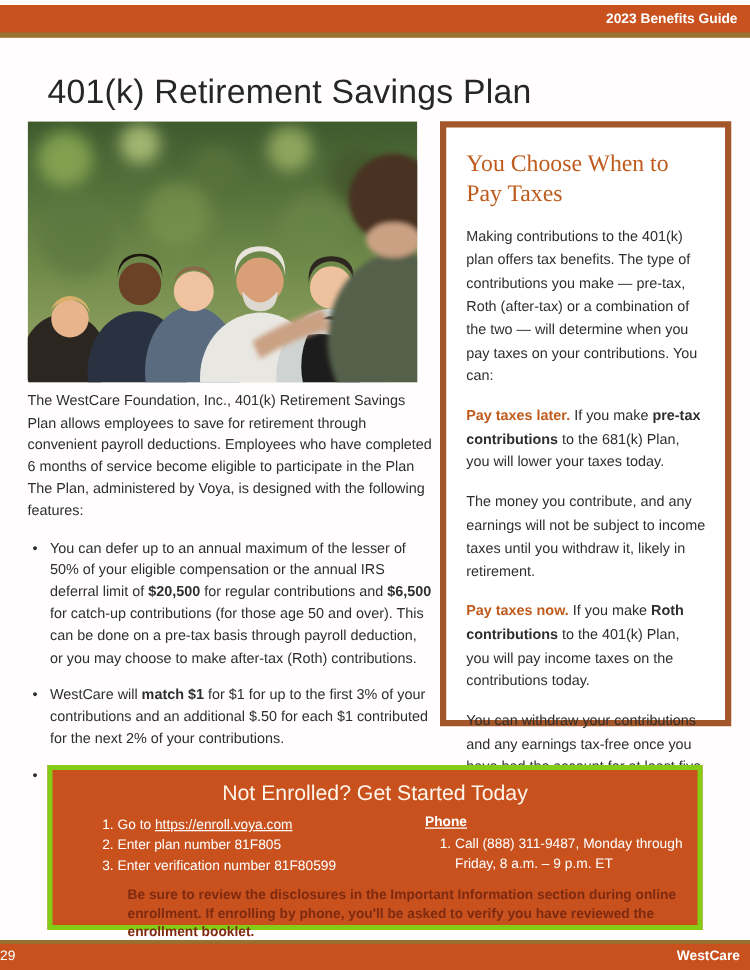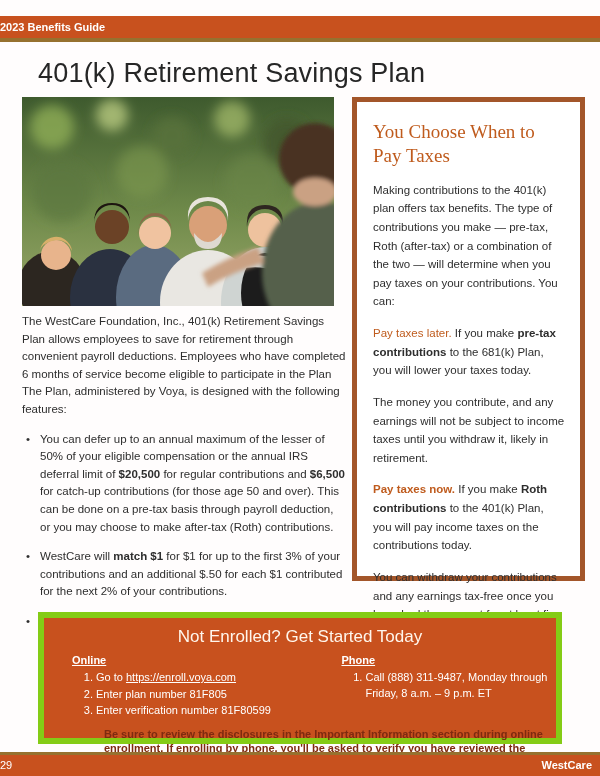--- a/index.html
+++ b/index.html
@@ -4,23 +4,23 @@
 <style>
   html,body{margin:0;padding:0;}
   body{
     width:600px;height:776px;position:relative;overflow:hidden;
     background:#fffdfd;
     font-family:"Liberation Sans", sans-serif;
     color:#2e2e2e;
   }
   
   .topbar{
-    position:absolute;top:16px;left:0;width:600px;height:26px;box-sizing:border-box;
+    position:absolute;top:4px;left:0;width:600px;height:26px;box-sizing:border-box;
     background:#C8511E;border-bottom:4px solid #96712F;
-    display:flex;align-items:center;
+    display:flex;align-items:center;justify-content:flex-end;
     padding-right:10px;color:#fff;font-size:11px;font-weight:bold;
   }
   
   .page-title{
     position:absolute;top:42px;left:22px;width:560px;
     font-size:27px;font-weight:normal;color:#262626;letter-spacing:0.2px;margin:16px;
   }
   
   .photo{
     position:absolute;top:97px;left:22px;width:312px;height:209px;overflow:hidden;
@@ -40,21 +40,21 @@
     position:absolute;top:97px;left:352px;width:233px;height:484px;box-sizing:border-box;
     background:#ffffff;border:5px solid #A3562A;padding:10px 15px 10px 16px;
   }
   .sidebar h2{
     color:#BF5B1D;font-size:19px;font-weight:normal;line-height:1.28;margin:8px 0 12px 0;font-family:Liberation Serif, serif;
   }
   .sidebar p{font-size:11.5px;line-height:1.62;margin:0 0 13px 0;}
   
   .enroll{
     position:absolute;top:612px;left:38px;width:524px;height:132px;box-sizing:border-box;
-    background:#C8511E;border:6px solid #84cc16;color:#fff;
+    background:#C8511E;border:4px solid #84cc16;color:#fff;
   }
   .enroll-title{
     text-align:center;font-size:17px;font-weight:normal;margin:9px 0 6px 0;color:#FFF6EC;
   }
   .enroll-cols{display:flex;}
   .enroll-col{font-size:11px;line-height:1.4;}
   .enroll-col.online{margin-left:28px;width:260px;}
   .enroll-col.phone{margin-left:10px;width:215px;}
   .enroll-col .col-header{font-weight:bold;text-decoration:underline;font-size:11px;}
   .enroll-col ol{margin:2px 0 0 0;padding-left:24px;}
@@ -153,31 +153,30 @@
   <ul class="features">
     <li><span>You can defer up to an annual maximum of the lesser of 50% of your eligible compensation or the annual IRS deferral limit of </span><span style="font-weight: bold;">$20,500</span><span> for regular contributions and </span><span style="font-weight: bold;">$6,500</span><span> for catch-up contributions (for those age 50 and over). This can be done on a pre-tax basis through payroll deduction, or you may choose to make after-tax (Roth) contributions.</span></li>
     <li><span>WestCare will </span><span style="font-weight: bold;">match $1</span><span> for $1 for up to the first 3% of your contributions and an additional $.50 for each $1 contributed for the next 2% of your contributions.</span></li>
     <li><span>Employees are </span><span style="font-weight: bold;">immediately vested in 100% of the company match</span><span>.</span></li>
   </ul>
 </div>
 
 <div class="sidebar">
   <h2>You Choose When to Pay Taxes</h2>
   <p><span>Making contributions to the 401(k) plan offers tax benefits. The type of contributions you make — pre-tax, Roth (after-tax) or a combination of the two — will determine when you pay taxes on your contributions. You can:</span></p>
-  <p><span style="font-weight: normal; color: rgb(191, 91, 29); text-align: right;">Pay taxes later.</span><span> If you make </span><span style="font-weight: bold;">pre-tax contributions</span><span> to the 681(k) Plan, you will lower your taxes today.</span></p>
+  <p><span style="font-weight: bold; color: rgb(191, 91, 29); text-align: right;">Pay taxes later.</span><span> If you make </span><span style="font-weight: bold;">pre-tax contributions</span><span> to the 681(k) Plan, you will lower your taxes today.</span></p>
   <p><span>The money you contribute, and any earnings will not be subject to income taxes until you withdraw it, likely in retirement.</span></p>
   <p><span style="font-weight: bold; color: rgb(191, 91, 29);">Pay taxes now.</span><span> If you make </span><span style="font-weight: bold;">Roth contributions</span><span> to the 401(k) Plan, you will pay income taxes on the contributions today.</span></p>
   <p><span>You can withdraw your contributions and any earnings tax-free once you have had the account for at least five years and have reached age 59½.</span></p>
 </div>
 
 <div class="enroll">
   <div class="enroll-title">Not Enrolled? Get Started Today</div>
   <div class="enroll-cols">
     <div class="enroll-col online">
-      <div class="col-header">Online</div>
       <ol>
         <li><span>Go to </span><a href="#" style="color: inherit; text-decoration: underline;">https://enroll.voya.com</a></li>
         <li><span>Enter plan number 81F805</span></li>
         <li><span>Enter verification number 81F80599</span></li>
       </ol>
     </div>
     <div class="enroll-col phone">
       <div class="col-header">Phone</div>
       <ol>
         <li><span>Call (888) 311-9487, Monday through Friday, 8 a.m. – 9 p.m. ET</span></li>

